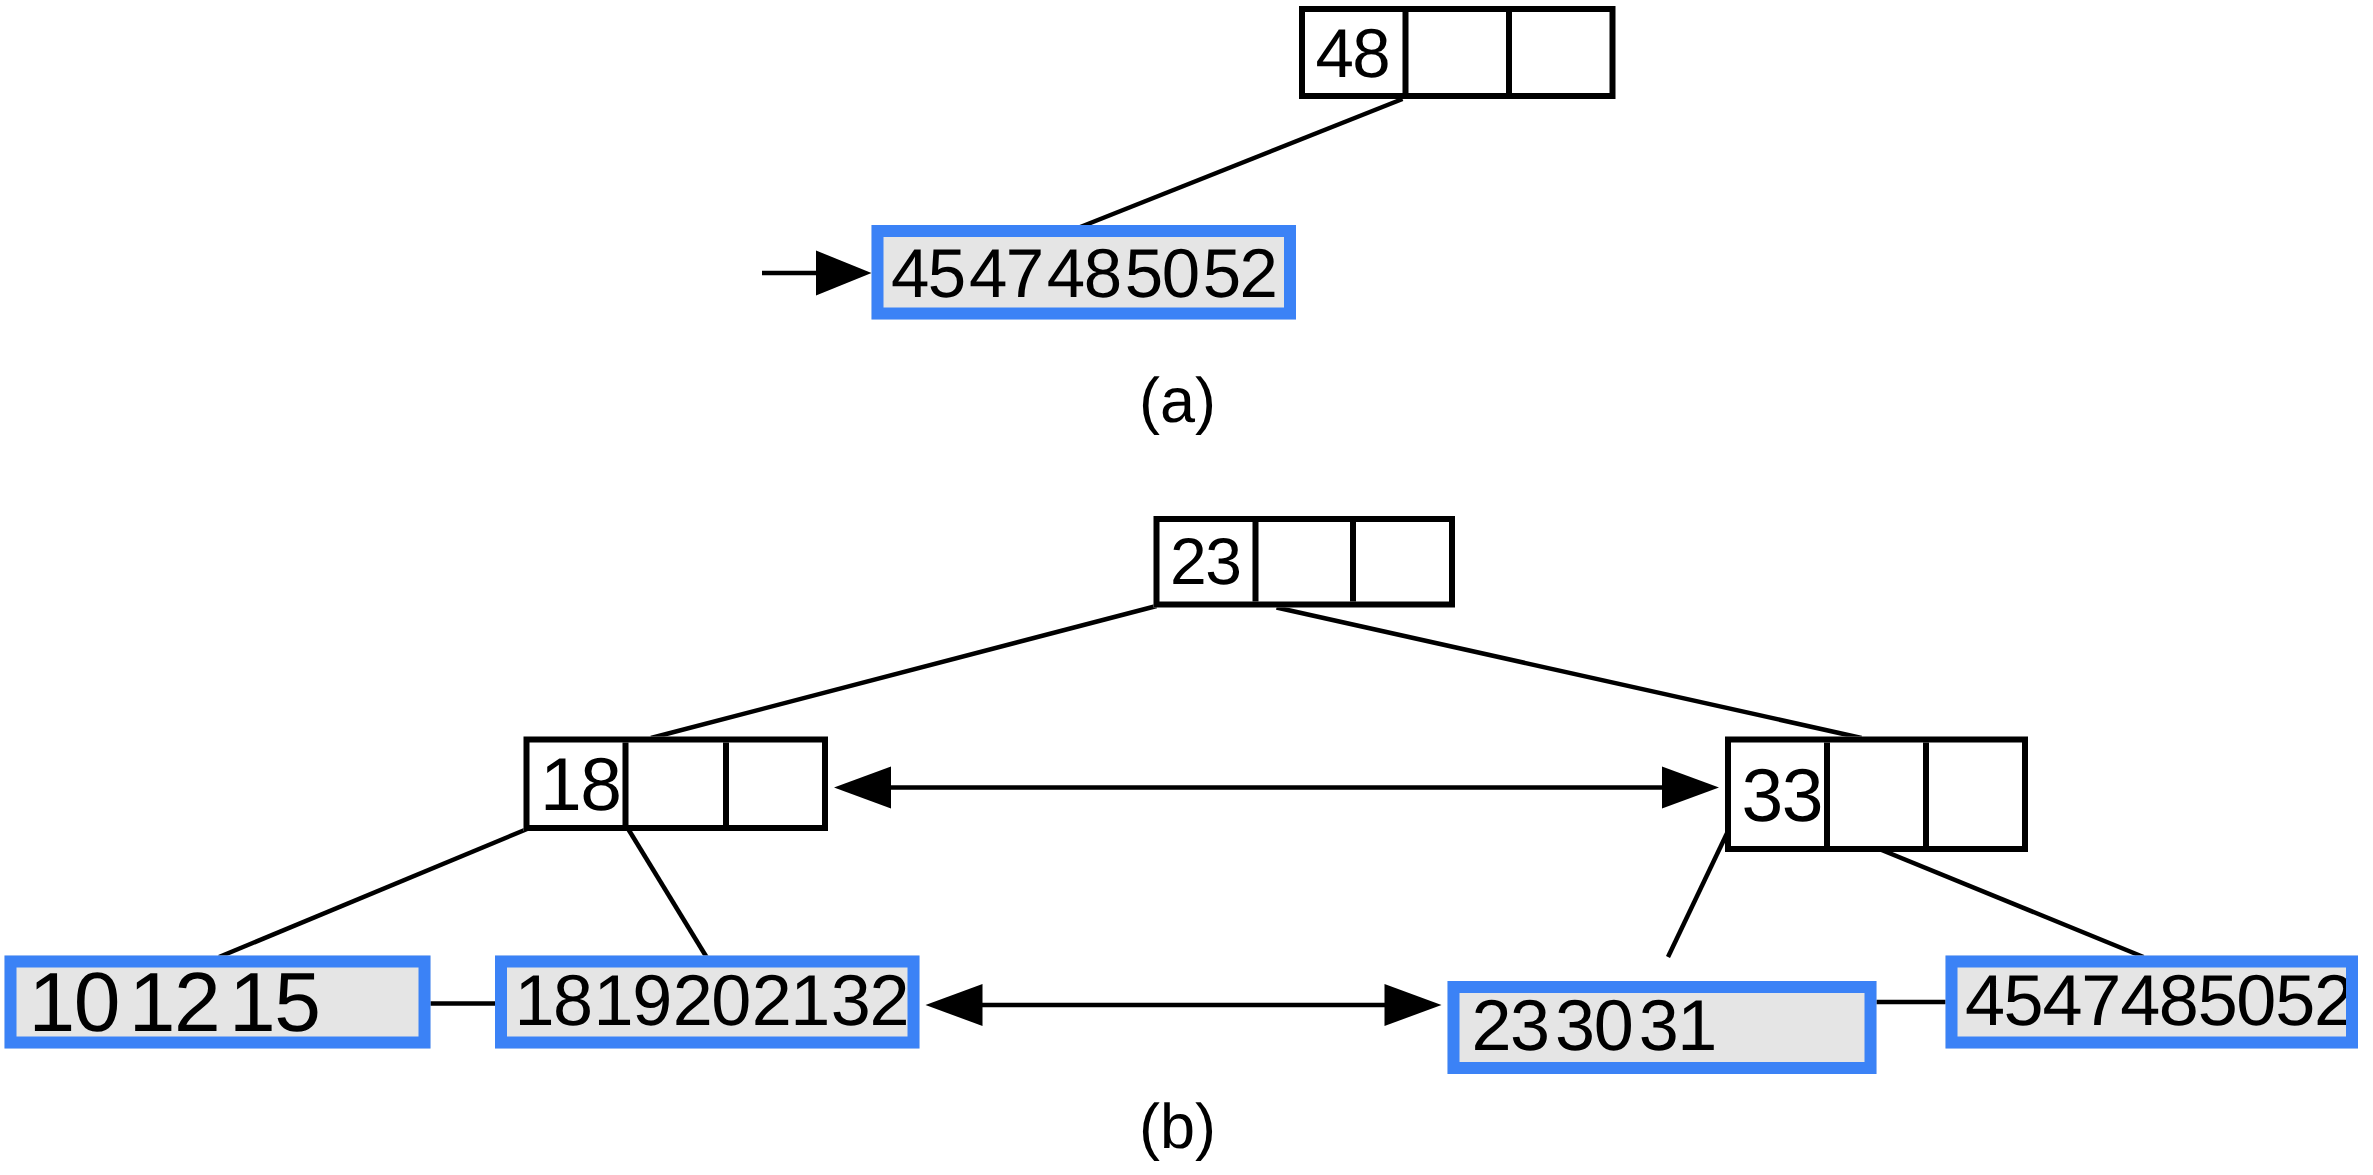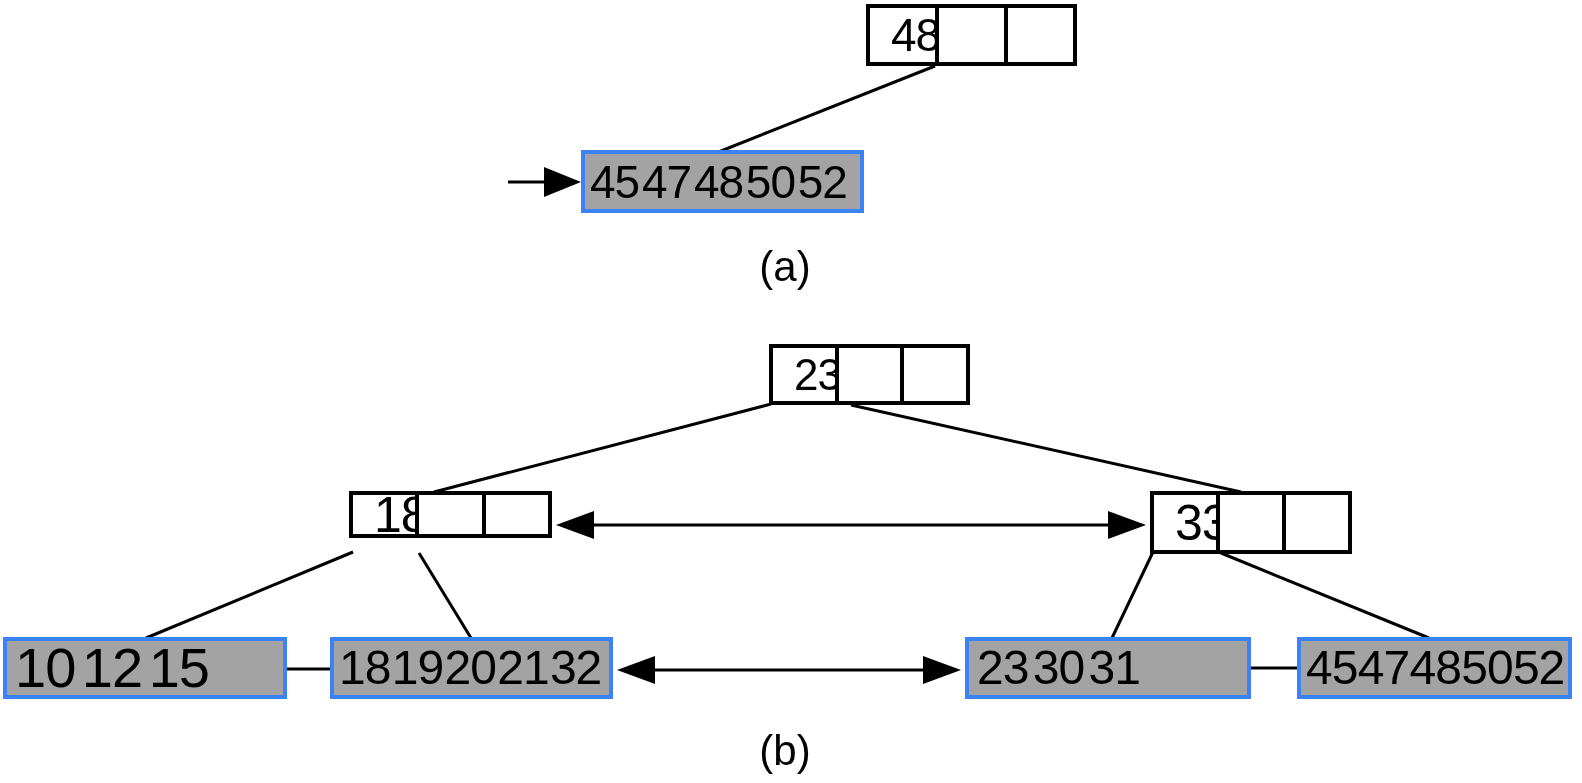--- a/index.html
+++ b/index.html
@@ -28,33 +28,33 @@
   .inode .cell {
     flex: 1;
     display: flex;
     align-items: center;
     box-sizing: border-box;
     border-left: 4px solid #000;
     overflow: hidden;
   }
   .inode .cell:first-child { border-left: none; }
   .inode .key {
-    padding-left: 21px;
+    padding-left: 7px;
     font-size: 46px;
     line-height: 1;
     letter-spacing: -1px;
     white-space: nowrap;
   }
   .leafbox {
     position: absolute;
     display: flex;
     align-items: center;
-    border: 4px solid #3b82f6;
+    border: 8px solid #3b82f6;
     box-sizing: border-box;
-    background: #a3a3a3;
+    background: #e5e5e5;
     white-space: nowrap;
     overflow: hidden;
   }
   .leafbox .vals {
     padding-left: 5px;
     font-size: 46px;
     line-height: 1;
     letter-spacing: -1px;
     word-spacing: -9px;
   }
@@ -65,26 +65,26 @@
     font-size: 42px;
     line-height: 1;
   }
   
   .a-root  { left: 866px; top: 4px;   width: 211px; height: 62px; }
   .a-leaf  { left: 581px; top: 150px; width: 283px; height: 63px; }
   .a-cap   { left: 705px; top: 246px; }
   
   .b-root  { left: 769px; top: 344px; width: 201px; height: 61px; }
   .b-root .key { font-size: 44px; }
-  .b-n18   { left: 349px; top: 491px; width: 203px; height: 47px; }
-  .b-n33   { left: 1150px; top: 491px; width: 202px; height: 63px; }
+  .b-n18   { left: 349px; top: 491px; width: 203px; height: 63px; }
+  .b-n33   { left: 1150px; top: 491px; width: 202px; height: 77px; }
   .b-n18 .key, .b-n33 .key { font-size: 50px; }
   .b-leaf1 { left: 3px;    top: 637px; width: 284px; height: 62px; }
   .b-leaf2 { left: 330px;  top: 637px; width: 283px; height: 62px; }
-  .b-leaf3 { left: 965px;  top: 637px; width: 286px; height: 62px; }
+  .b-leaf3 { left: 965px;  top: 654px; width: 286px; height: 62px; }
   .b-leaf4 { left: 1297px; top: 637px; width: 275px; height: 62px; }
   .b-leaf1 .vals { font-size: 56px; word-spacing: -8px; padding-left: 8px; }
   .b-leaf2 .vals { font-size: 48px; word-spacing: -11px; }
   .b-leaf3 .vals { font-size: 48px; word-spacing: -8px; padding-left: 8px; }
   .b-leaf4 .vals { font-size: 48px; word-spacing: -12px; }
   .b-cap   { left: 705px; top: 730px; }
 </style>
 </head>
 <body>
 

